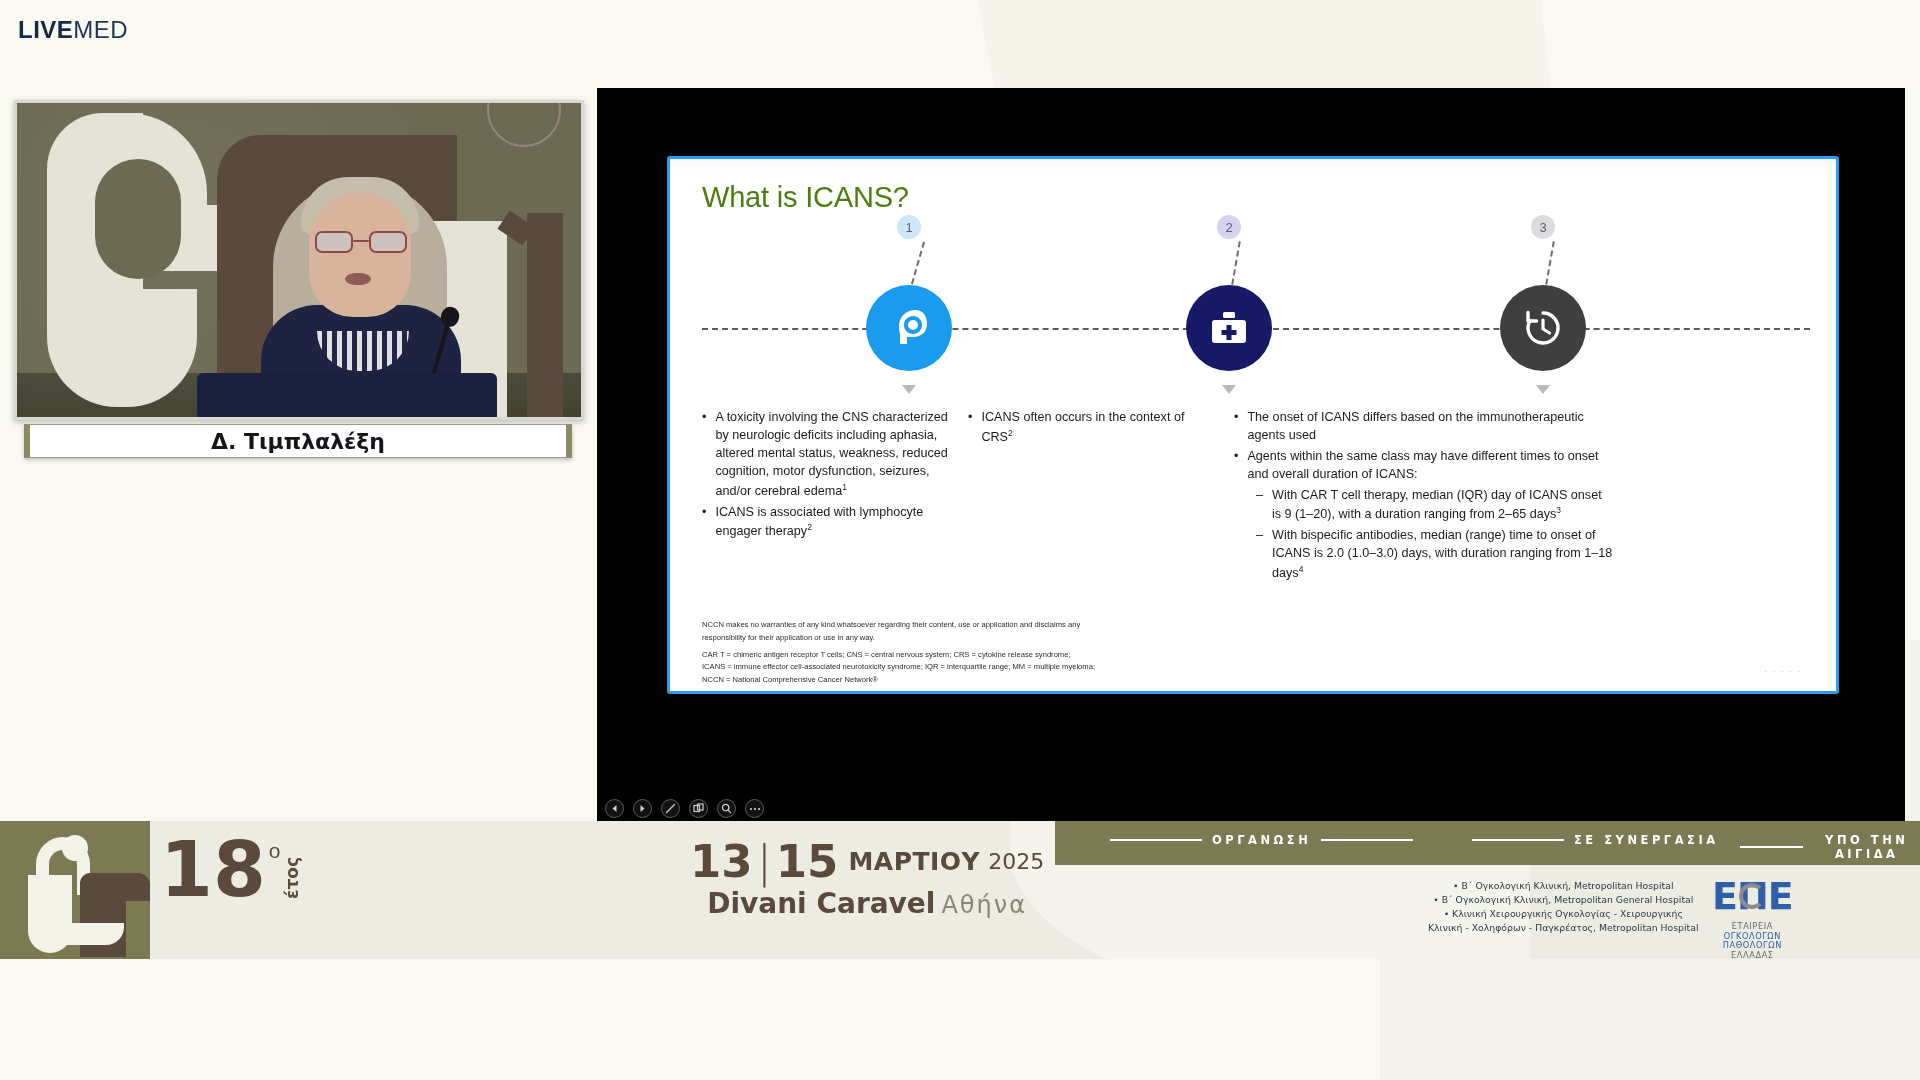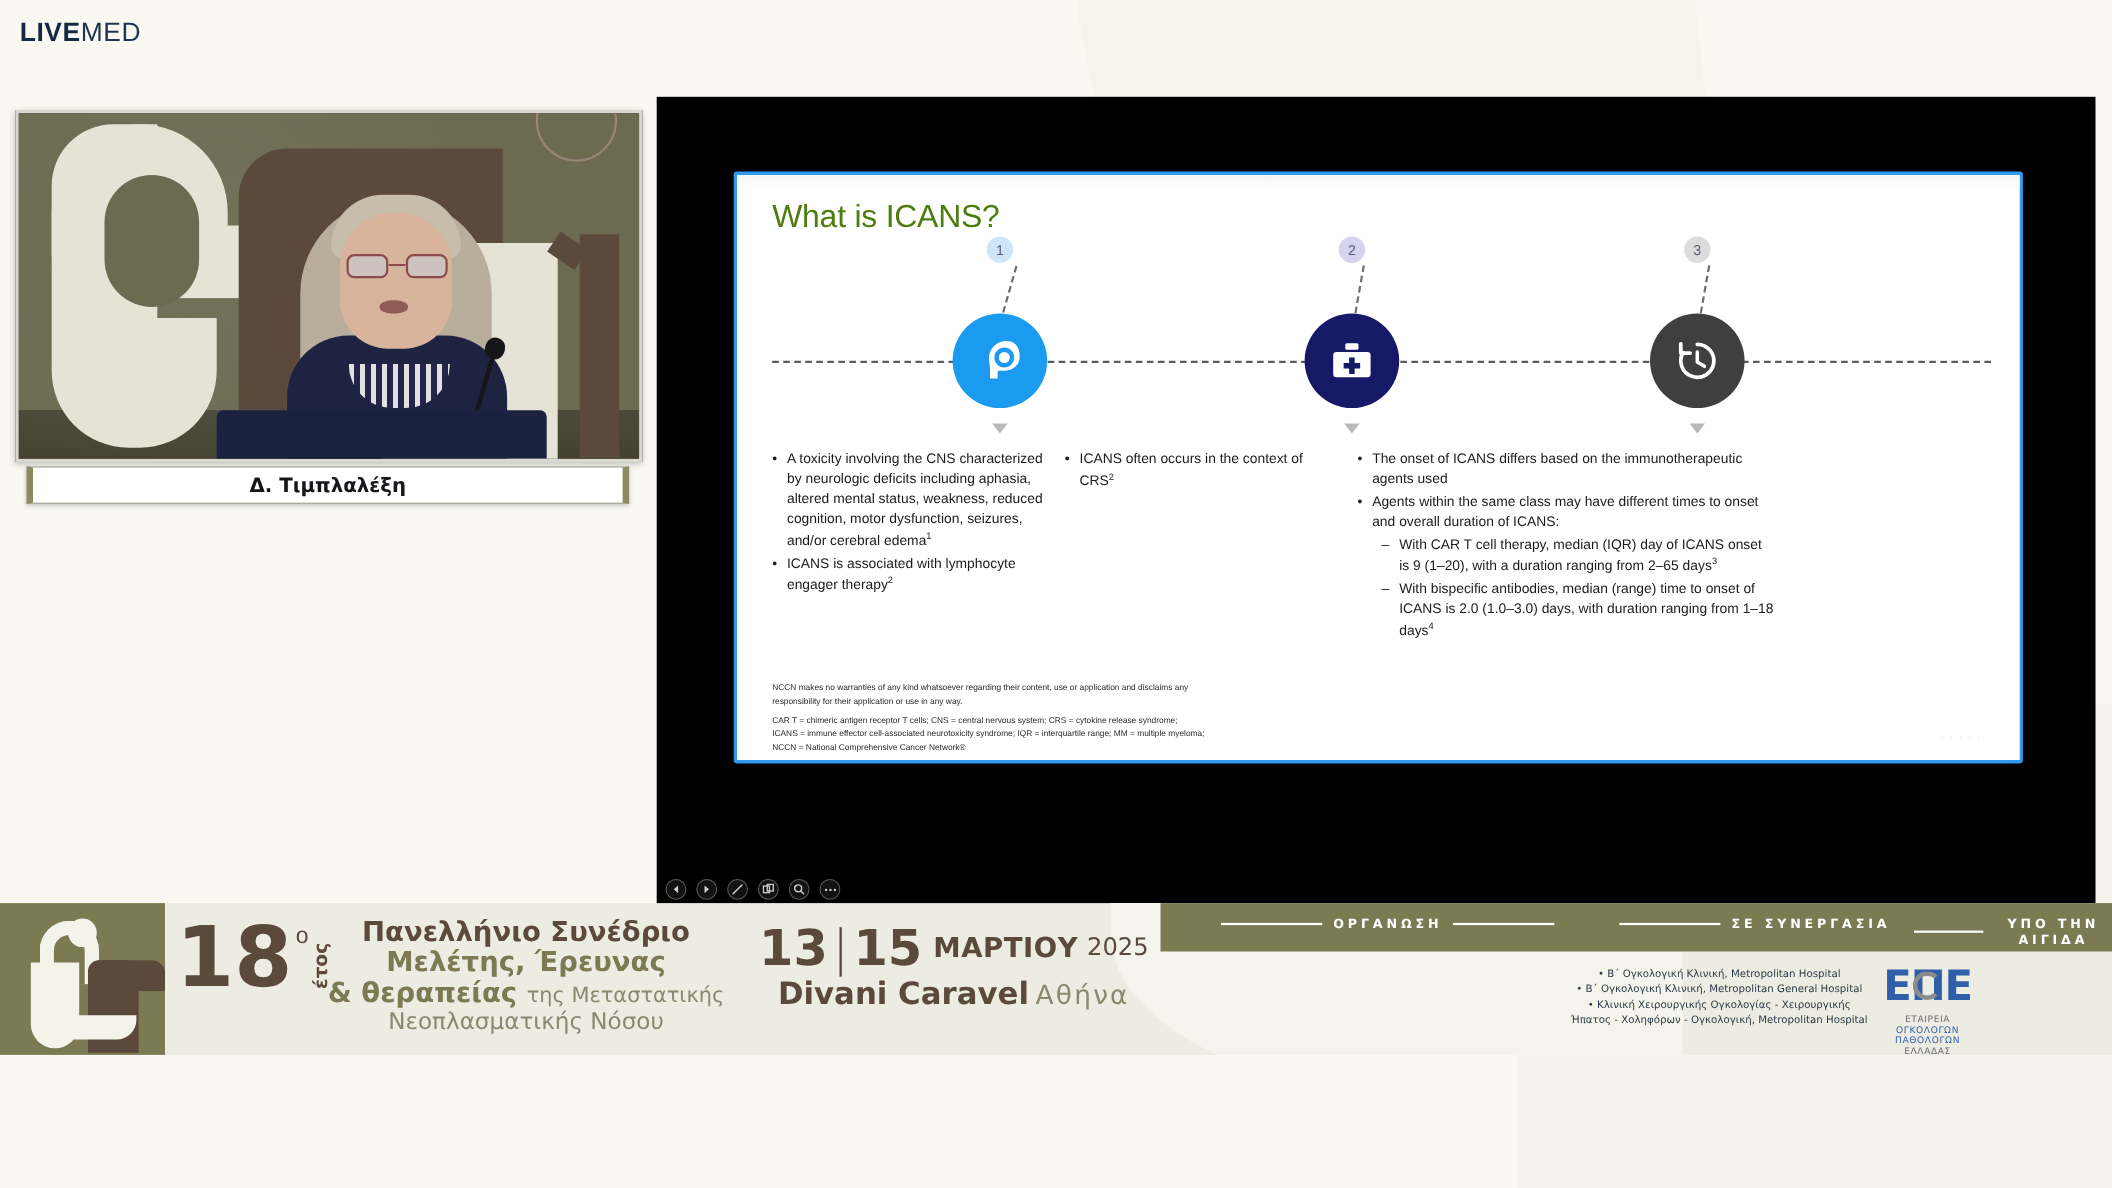--- a/index.html
+++ b/index.html
@@ -136,21 +136,21 @@
 
   
   .nameplate {
     position:absolute; left:24px; top:424px; width:548px; height:34px;
     background:#ffffff; border:1px solid #9a9a8c;
     border-left:6px solid #8b8a63; border-right:6px solid #8b8a63;
     display:flex; align-items:center; justify-content:center;
     box-shadow:0 2px 4px rgba(0,0,0,.22);
   }
   .nameplate span {
-    font-size:18px; font-weight:700; color:#15151a;
+    font-size:22px; font-weight:700; color:#15151a;
     font-family:"DejaVu Sans", sans-serif;
   }
 
   
   .player {
     position:absolute; left:597px; top:88px; width:1308px; height:740px;
     background:#000;
   }
   .slide-frame {
     position:absolute; left:70px; top:68px; width:1172px; height:538px;
@@ -583,26 +583,20 @@
       <i class="bl-shape bl-4"></i>
       <i class="bl-shape bl-5"></i>
     </div>
 
     <div class="num18">
       <span class="n">18</span>
       <span class="o">ο</span>
       <span class="etos">έτος</span>
     </div>
 
-    <div class="conf-txt">
-      <div class="l1">Πανελλήνιο Συνέδριο</div>
-      <div class="l2">Μελέτης, Έρευνας</div>
-      <div class="l3"><span>&amp; θεραπείας</span> <small>της Μεταστατικής</small></div>
-      <div class="l4">Νεοπλασματικής Νόσου</div>
-    </div>
 
     <div class="date-block">
       <div class="d1">
         <span>13</span>
         <span class="sep">|</span>
         <span>15</span>
         <span class="mon">ΜΑΡΤΙΟΥ</span>
         <span class="yr">2025</span>
       </div>
       <div class="d2">
@@ -626,21 +620,21 @@
       <span class="rule"></span>
       <span>ΥΠΟ ΤΗΝ ΑΙΓΙΔΑ</span>
 
     </div>
 
 
     <ul class="coop-list">
       <li>Β΄ Ογκολογική Κλινική, Metropolitan Hospital</li>
       <li>Β΄ Ογκολογική Κλινική, Metropolitan General Hospital</li>
       <li>Κλινική Χειρουργικής Ογκολογίας - Χειρουργικής</li>
-      <li class="cont">Ήπατος - Χοληφόρων - Ογκολογική, Metropolitan Hospital</li>
+      <li class="cont">Κλινική - Χοληφόρων - Παγκρέατος, Metropolitan Hospital</li>
     </ul>
 
     <div class="eope">
       <div class="eope-mark">
         <span>ΕΠΕ</span>
         <span class="eope-spiral"></span>
       </div>
       <div class="eope-txt">
         <div>ΕΤΑΙΡΕΙΑ</div>
         <div class="hl">ΟΓΚΟΛΟΓΩΝ</div>

